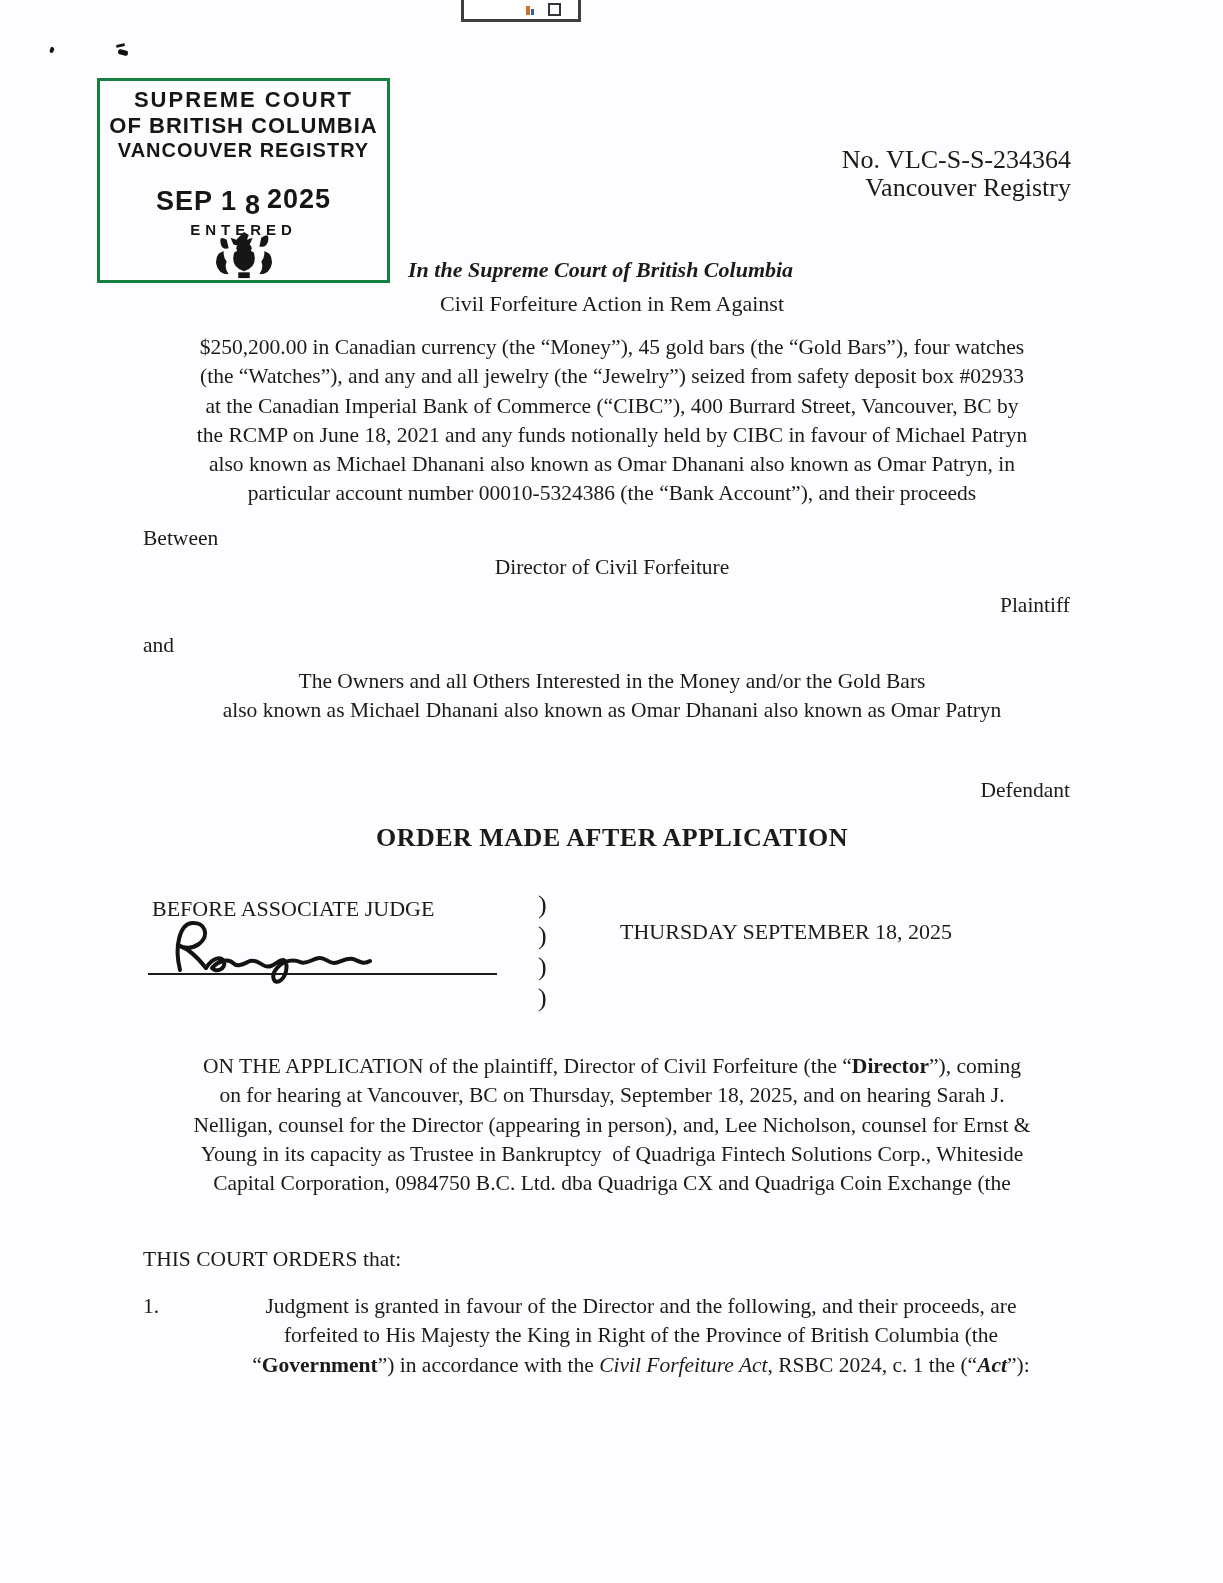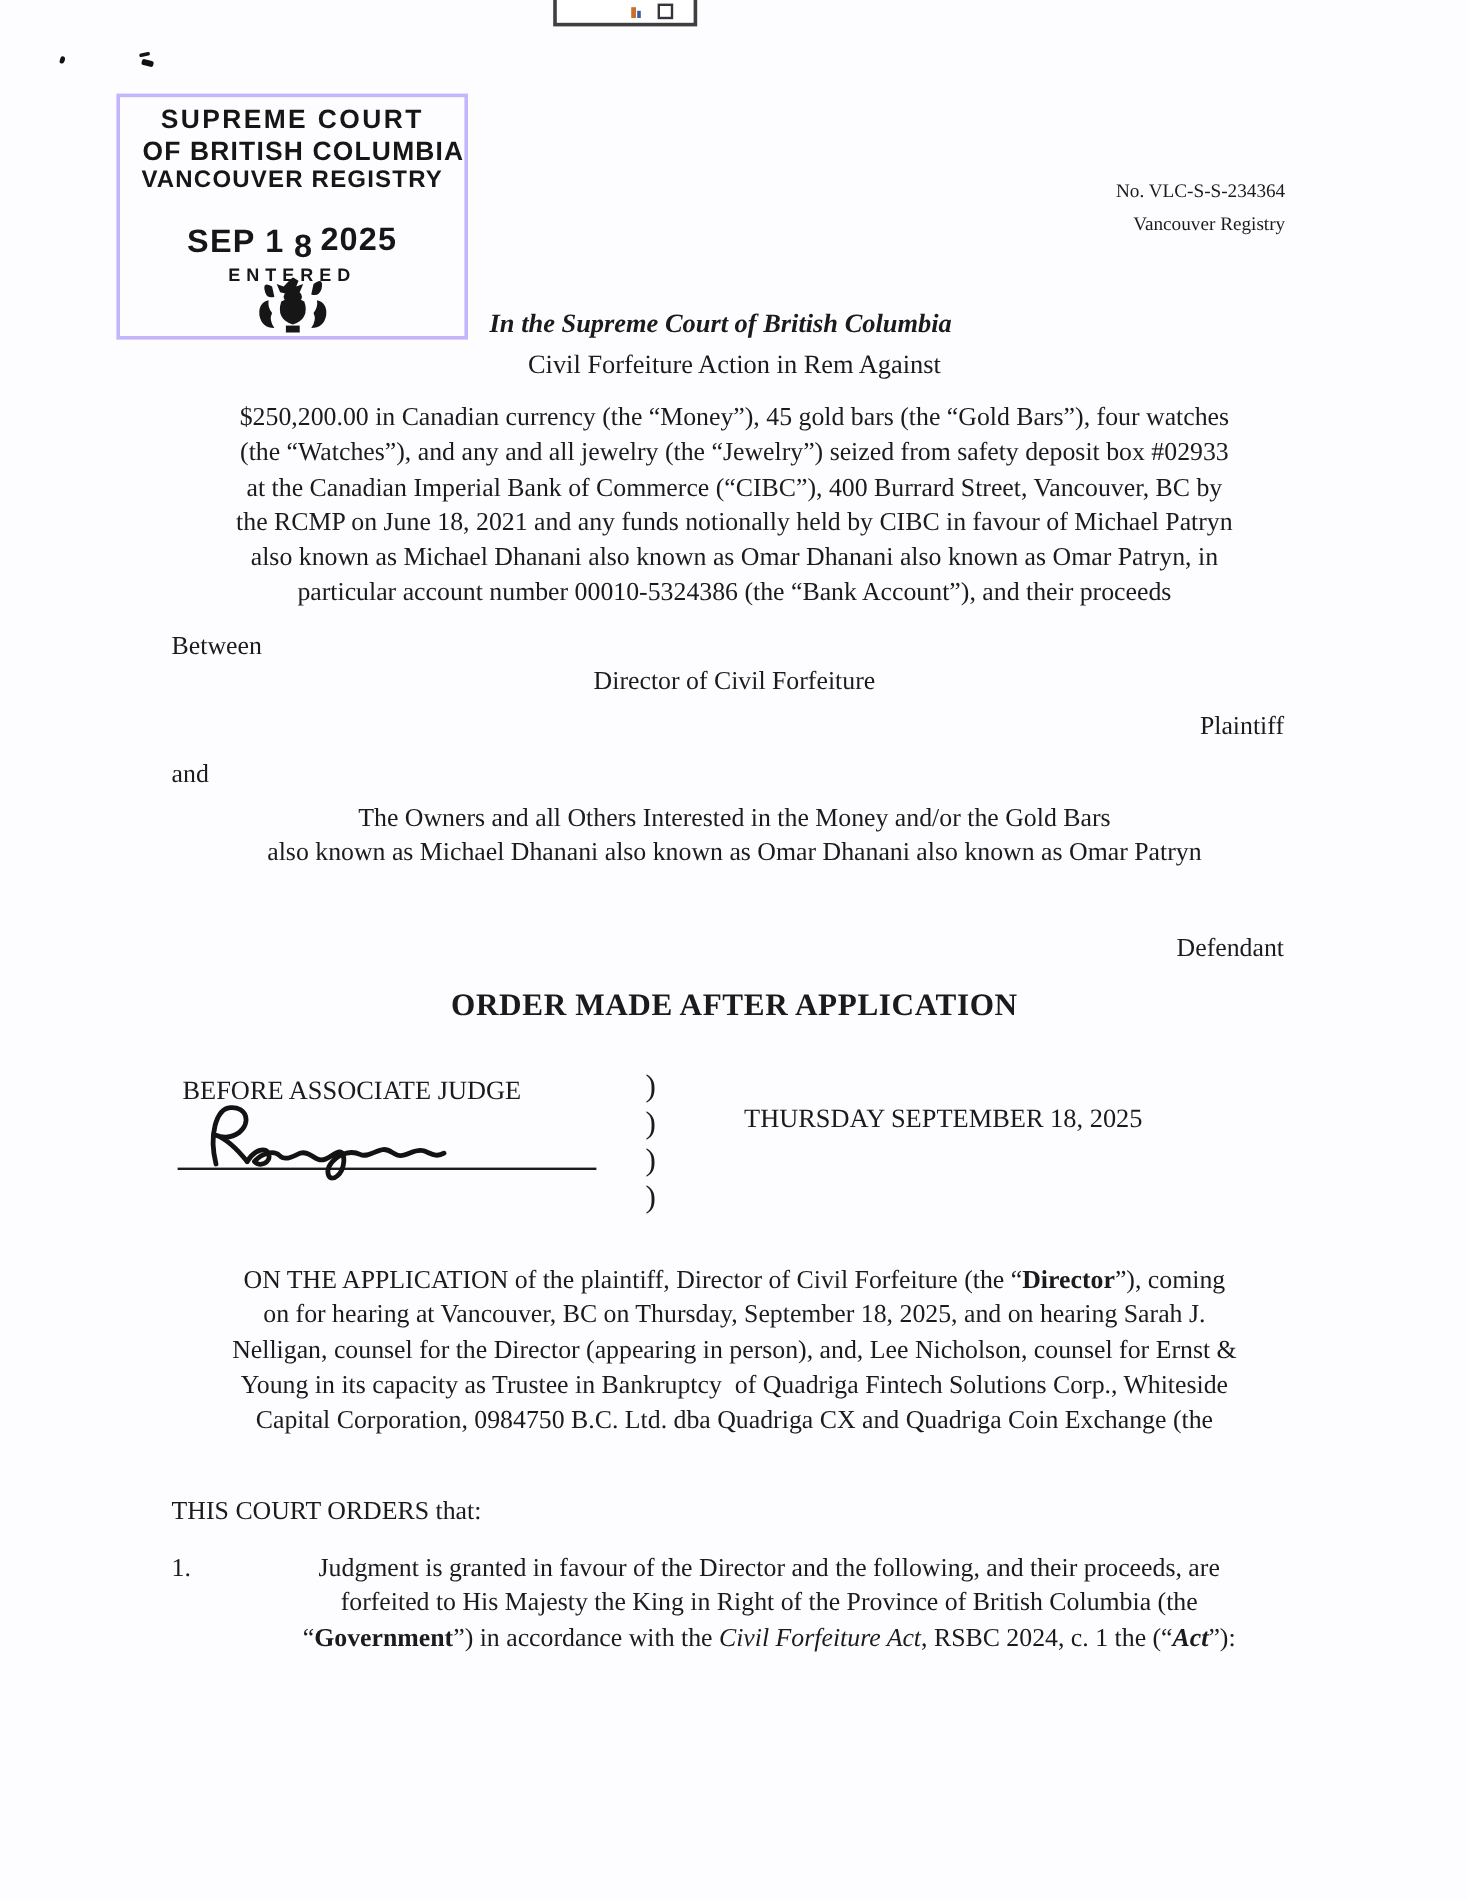--- a/index.html
+++ b/index.html
@@ -30,35 +30,35 @@
   .top-box .glyph-square{position:absolute;left:84px;bottom:3px;width:9px;height:9px;border:2px solid #35343c;background:#fff;}
 
   
   .speck1{left:50px;top:47px;width:4px;height:6px;background:#121212;border-radius:40% 60% 60% 40%;transform:rotate(18deg);}
   .speck2a{left:116px;top:44px;width:9px;height:3px;background:#141414;transform:rotate(-12deg);border-radius:2px;}
   .speck2b{left:118px;top:50px;width:10px;height:5px;background:#101010;transform:rotate(14deg);border-radius:2px;}
 
   
   .stamp{
     left:97px;top:78px;width:287px;height:199px;
-    border:3px solid #c4b5fd;background:transparent;
+    border:3px solid #15803d;background:transparent;
     font-family:"Liberation Sans", sans-serif;color:#161616;
     text-align:center;
   }
   .stamp-l1{margin-top:6px;font-size:22px;font-weight:bold;letter-spacing:2px;}
-  .stamp-l2{font-size:22px;font-weight:bold;letter-spacing:1px;text-align:right;}
+  .stamp-l2{font-size:22px;font-weight:bold;letter-spacing:1px;}
   .stamp-l3{font-size:20px;font-weight:bold;letter-spacing:1px;}
   .stamp-date{margin-top:24px;font-size:27px;font-weight:bold;letter-spacing:1px;}
   .stamp-date .d8{display:inline-block;transform:translateY(4px);margin:0 6px 0 8px;}
   .stamp-date .dy{display:inline-block;transform:translateY(-2px);}
   .stamp-entered{margin-top:4px;font-size:15px;font-weight:bold;letter-spacing:5px;}
   .stamp-crest{position:absolute;left:50%;transform:translateX(-50%);bottom:-4px;}
 
   
-  .file-no{right:152px;top:146px;text-align:right;font-size:16px;line-height:28px;}
+  .file-no{right:152px;top:146px;text-align:right;font-size:26px;line-height:28px;}
 
   .court-line{left:408px;top:255px;font-size:22px;}
   .action-line{top:289px;font-size:22px;}
 
   .in-rem{top:333px;}
   .between{left:143px;top:524px;}
   .plaintiff-name{top:553px;}
   .plaintiff-label{right:153px;top:591px;}
   .and-label{left:143px;top:631px;}
   .defendant-block{top:667px;}

